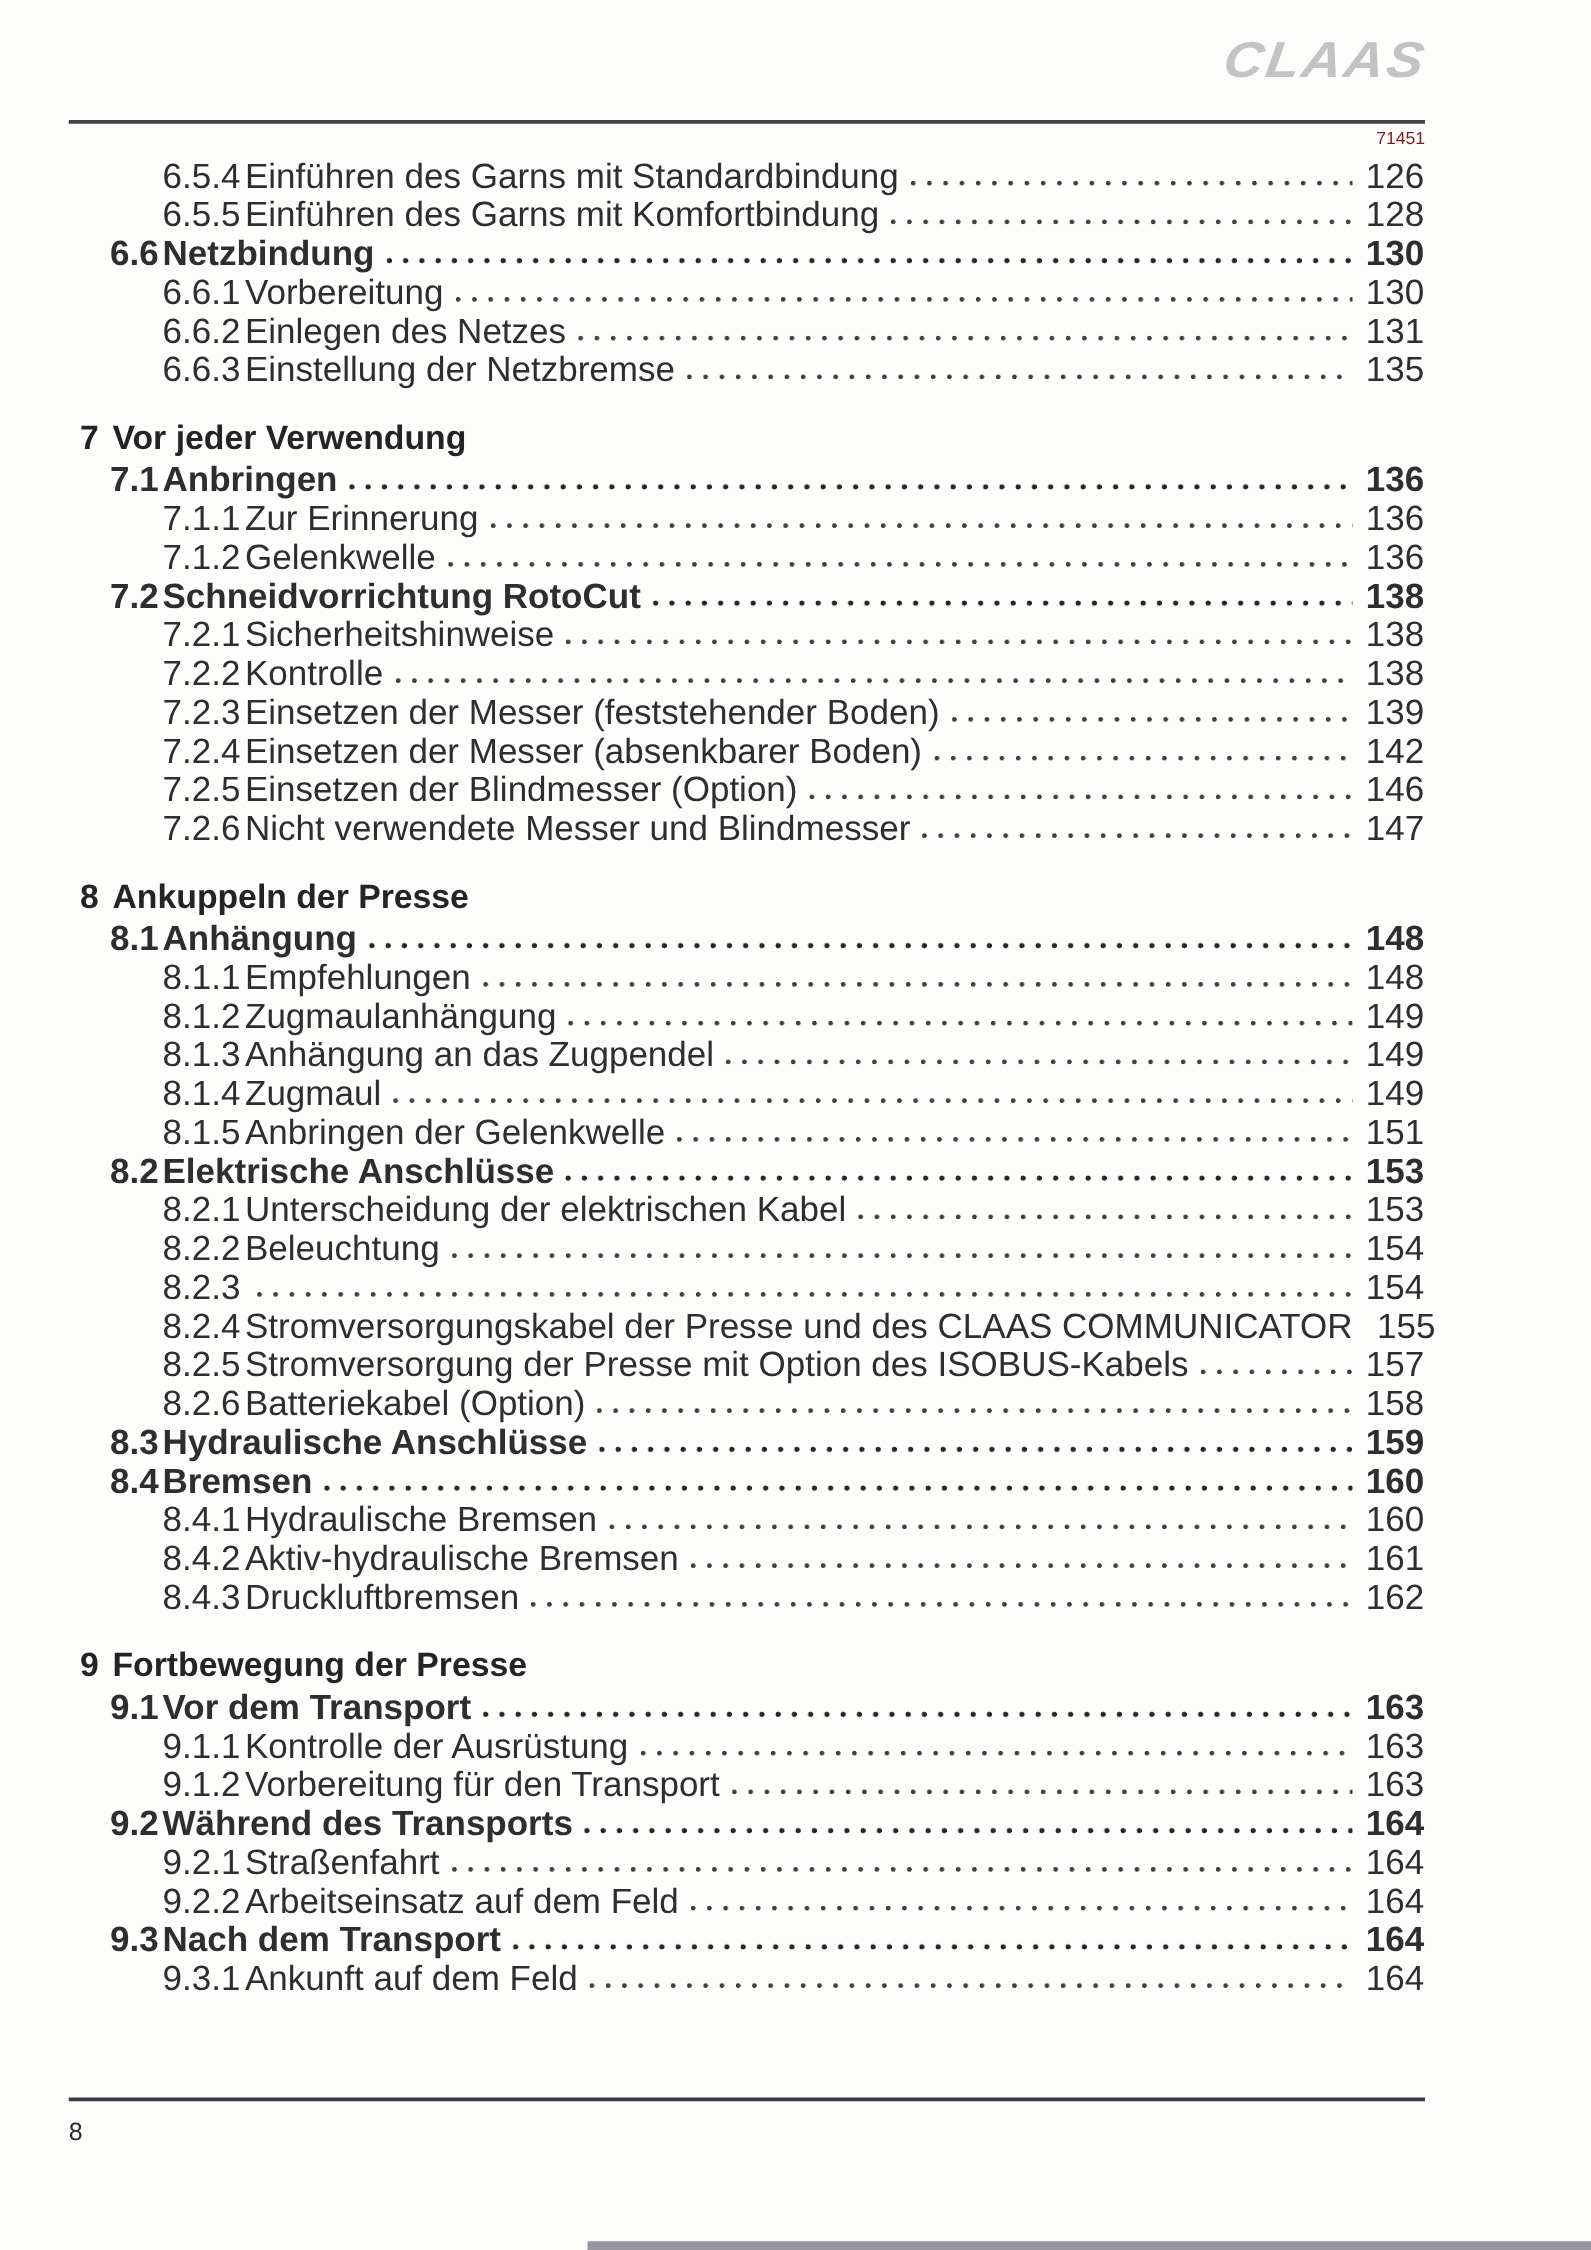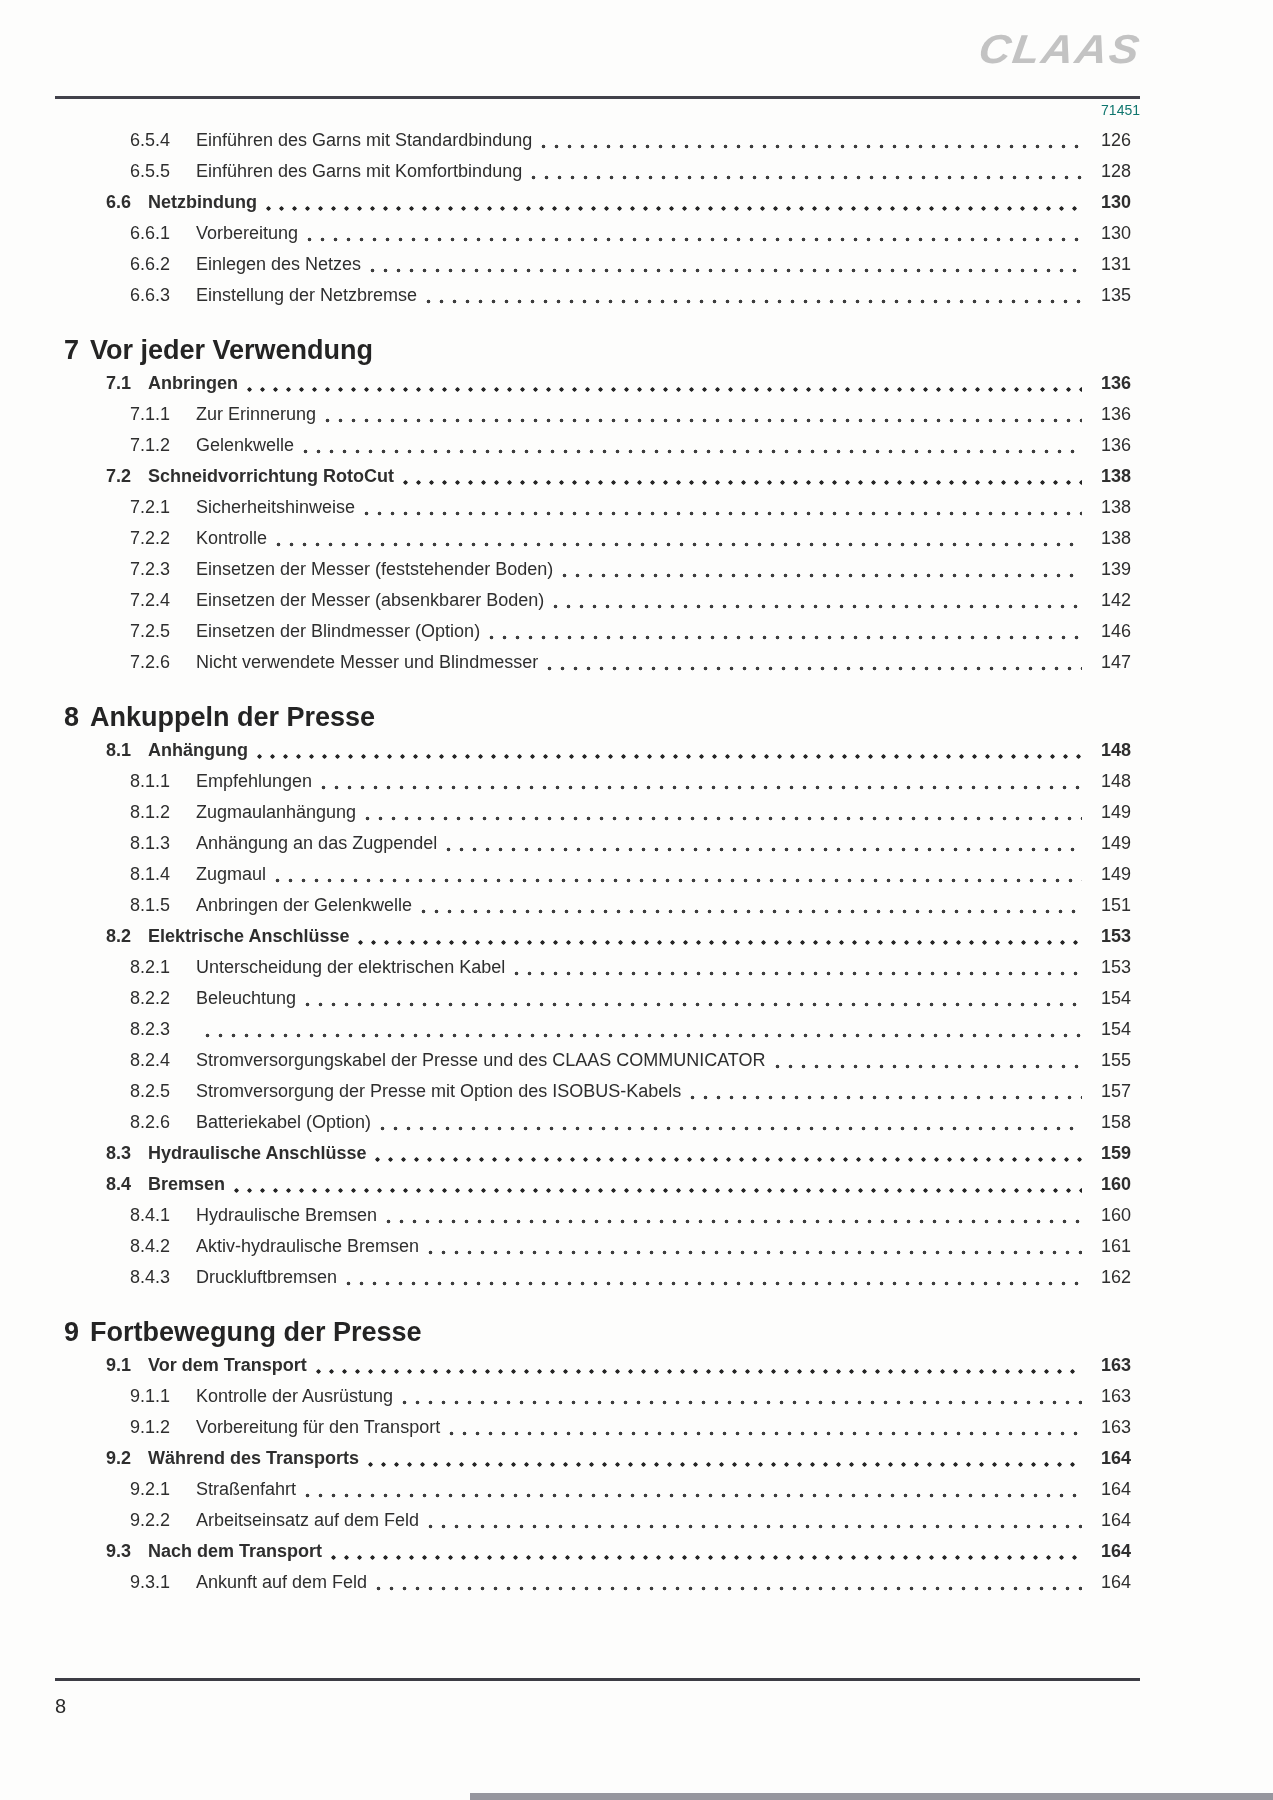--- a/index.html
+++ b/index.html
@@ -18,32 +18,32 @@
   .header { position:relative; height:96px; }
   .logo {
     position:absolute; right:2px; bottom:24px;
     font-size:44px; font-weight:bold; font-style:italic;
     letter-spacing:2px; color:#c3c3c3;
     transform:skewX(-8deg) scaleY(0.92);
     transform-origin:bottom right;
   }
   .header-rule { border-top:3px solid #42424b; }
   .doc-number {
-    text-align:right; font-size:14px; color:#0f766e;
+    text-align:right; font-size:14px; color:#7f1d1d;
     height:26px; line-height:22px;
   }
 
   
   .entry {
     display:flex; align-items:center;
-    height:31px; font-size:18px; white-space:nowrap;
+    height:31px; font-size:28px; white-space:nowrap;
   }
   .entry .num { flex:0 0 auto; }
   .lvl3 .num { margin-left:75px; width:66px; }
-  .lvl2 .num { margin-left:51px; width:42px; font-weight:bold; }
+  .lvl2 .num { margin-left:33px; width:42px; font-weight:bold; }
   .lvl2 .label { font-weight:bold; }
   .entry .dots {
     flex:1 1 auto; height:5px; margin:0 10px 0 9px;
     transform:translateY(6px);
     background-image:radial-gradient(circle at 2.5px 2.5px, #3e3e3e 1.65px, rgba(0,0,0,0) 2.1px);
     background-size:13px 5px; background-repeat:repeat-x;
   }
   .lvl2 .dots {
     background-image:radial-gradient(circle at 2.5px 2.5px, #262626 1.9px, rgba(0,0,0,0) 2.3px);
   }

